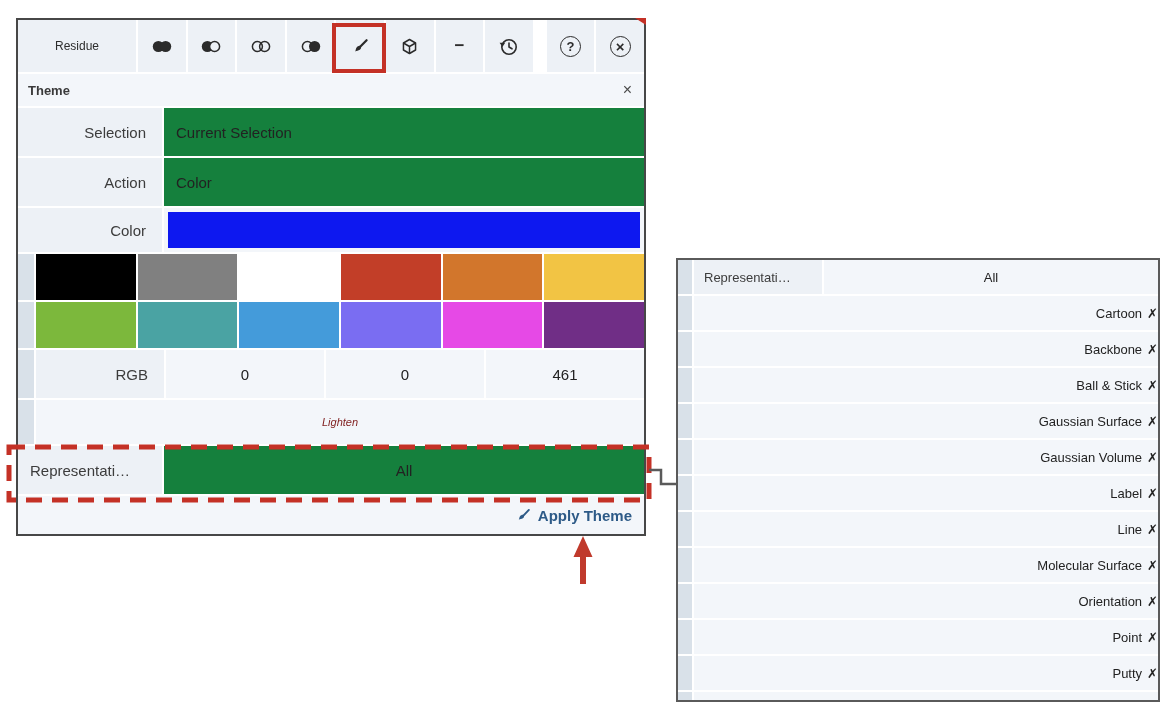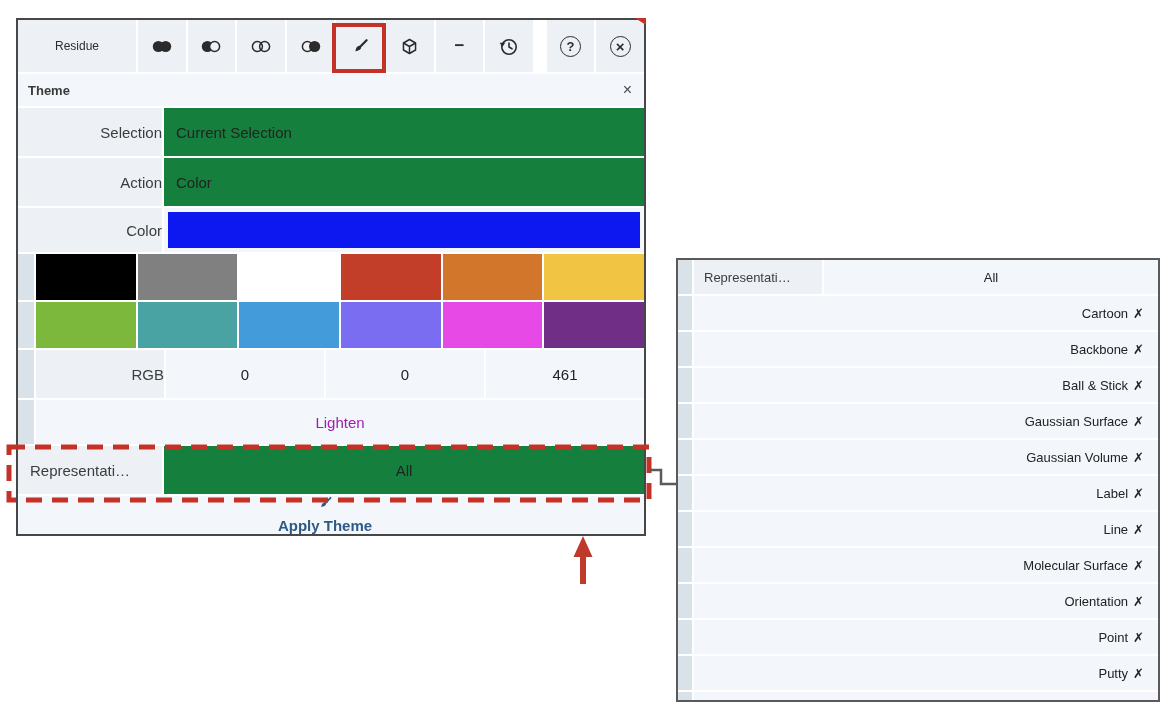--- a/index.html
+++ b/index.html
@@ -23,60 +23,60 @@
     display:flex; align-items:center; justify-content:center; font-size:13px; font-weight:700; color:#2b2b2b; }
 
   
   .phead { height:32px; background:#f3f6fa; display:flex; align-items:center; }
   .phead .ttl { flex:1; font-size:13px; font-weight:700; color:#3a3a3a; padding-left:10px; }
   .phead .x { padding-right:12px; font-size:16px; color:#4a4a4a; cursor:pointer; }
 
   
   .prow { height:48px; }
   .plabel { flex:0 0 144px; background:#edf1f6; display:flex; align-items:center;
-    justify-content:flex-end; padding-right:0; font-size:15px; color:#3c3c3c; }
+    justify-content:flex-end; padding-right:16px; font-size:15px; color:#3c3c3c; }
   .pvalue { flex:1; background:#15803d; display:flex; align-items:center;
     padding-left:12px; font-size:15px; color:#222; }
 
   .colorrow { height:44px; }
   .colorbar { flex:1; background:#f3f6fa; display:flex; align-items:center; padding:4px; }
   .colorbar .bar { width:100%; height:100%; }
 
   .gutter { flex:0 0 16px; background:#d9e1e9; }
   .swatchrow { height:46px; }
   .swatch { flex:1 1 0; cursor:pointer; }
 
   .rgbrow { height:48px; }
   .rgbrow .plabel { flex:0 0 128px; }
   .numcell { flex:1 1 0; background:#f3f6fa; display:flex; align-items:center;
     justify-content:center; font-size:15px; color:#222; }
 
   .ldrow { height:44px; }
   .halfbtn { flex:1 1 0; background:#f3f6fa; display:flex; align-items:center;
-    justify-content:center; font-size:15px; color:#a21caf; cursor:pointer; }
+    justify-content:center; font-size:11px; color:#7f1d1d; cursor:pointer;font-style:italic; }
 
   .reprrow { height:48px; }
   .reprrow .plabel { justify-content:flex-start; padding-left:12px; padding-right:0; }
   .reprrow .pvalue { justify-content:center; padding-left:0; }
 
   .applyrow { height:38px; background:#f3f6fa; display:flex; align-items:center;
-    justify-content:flex-end; padding-right:12px; gap:7px; cursor:pointer;flex-direction:column; }
+    justify-content:flex-end; padding-right:12px; gap:7px; cursor:pointer; }
   .applyrow .lbl { font-size:15px; font-weight:700; }
 
   
   .dpanel { position:absolute; left:676px; top:258px; width:484px; height:444px;
     border:2px solid #5a5a5a; background:#fff; display:flex; flex-direction:column; gap:2px; }
   .drow { display:flex; gap:2px; flex:0 0 auto; height:34px; }
   .dgutter { flex:0 0 14px; background:#d9e1e9; }
   .dlabel { flex:0 0 128px; background:#edf1f6; display:flex; align-items:center;
     padding-left:10px; font-size:13px; color:#3c3c3c; }
   .dvalue { flex:1; background:#f3f6fa; display:flex; align-items:center;
     justify-content:center; font-size:13px; color:#222; }
   .ditem { flex:1; background:#f3f6fa; display:flex; align-items:center;
-    justify-content:flex-end; padding-right:14px; font-size:13px; color:#222; cursor:pointer; gap:5px; }
+    justify-content:flex-end; font-size:13px; color:#222; cursor:pointer; gap:5px; }
   .dsliver { height:8px; }
 
   
   .sliver { position:absolute; }
 
   
   .overlay { position:absolute; left:0; top:0; width:1170px; height:721px; pointer-events:none; }
 </style>
 </head>
 <body>

